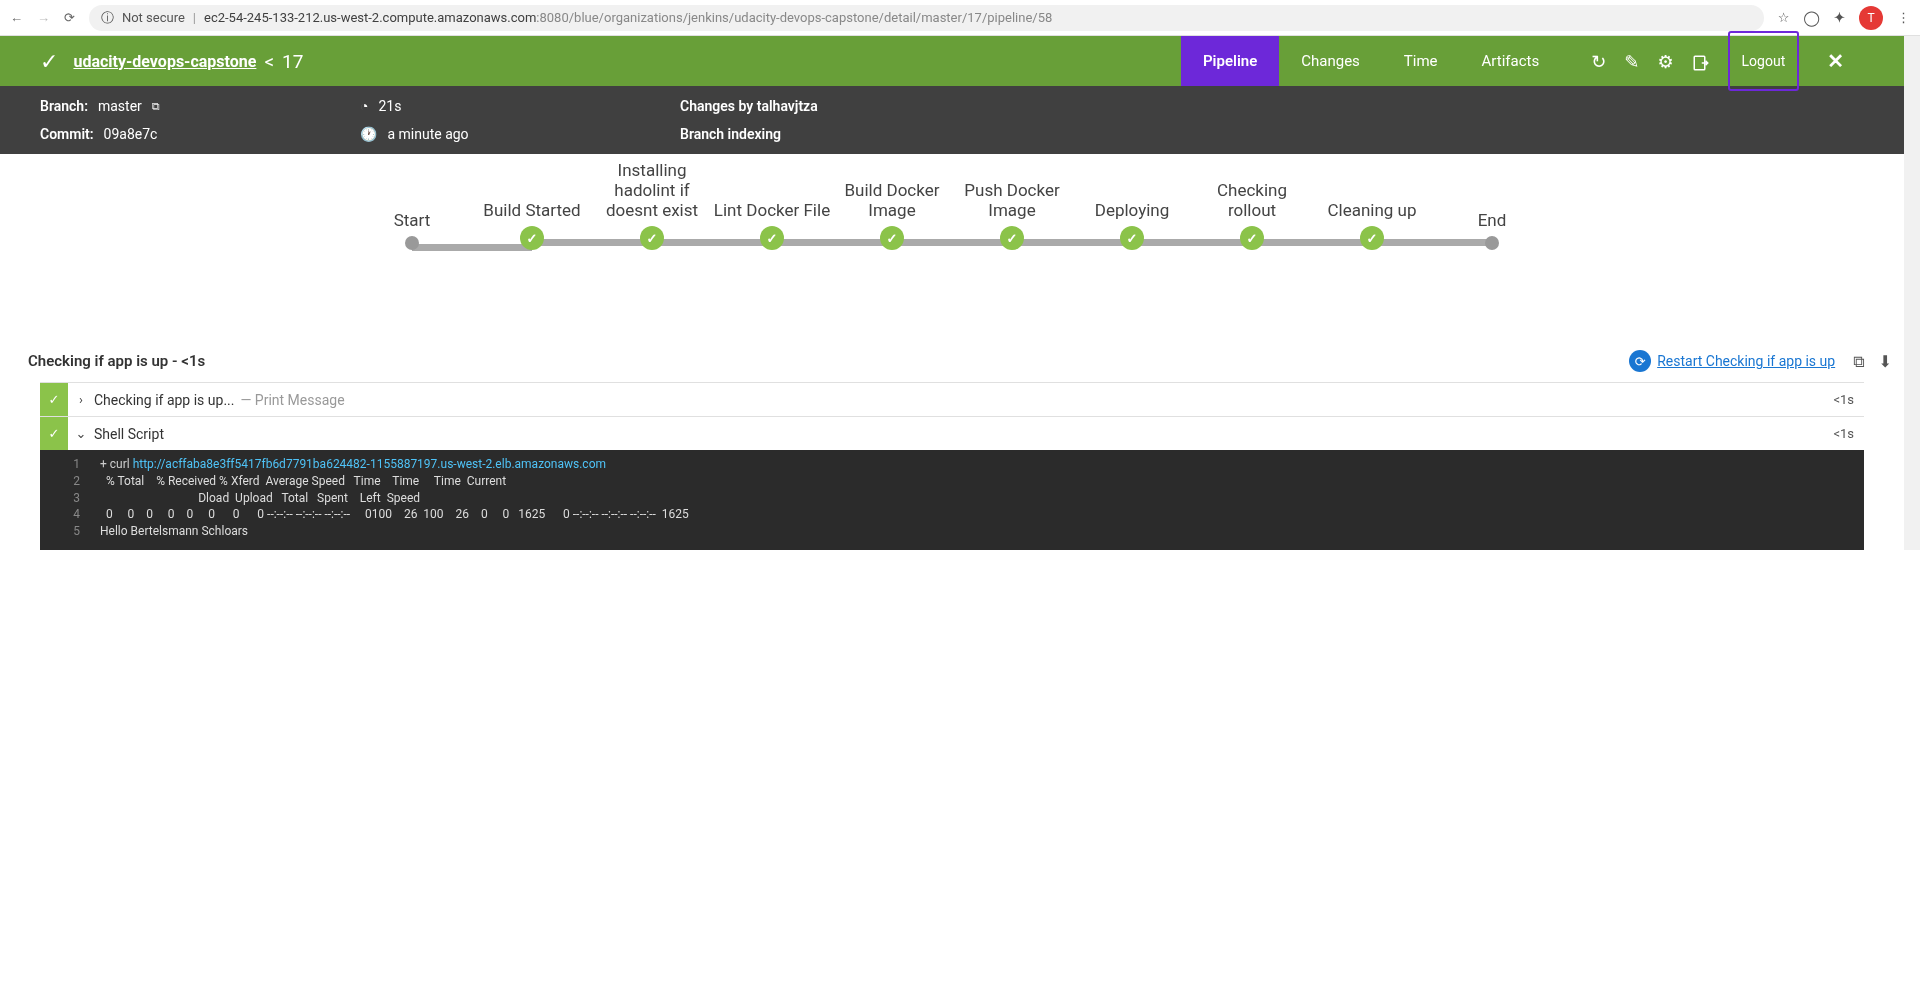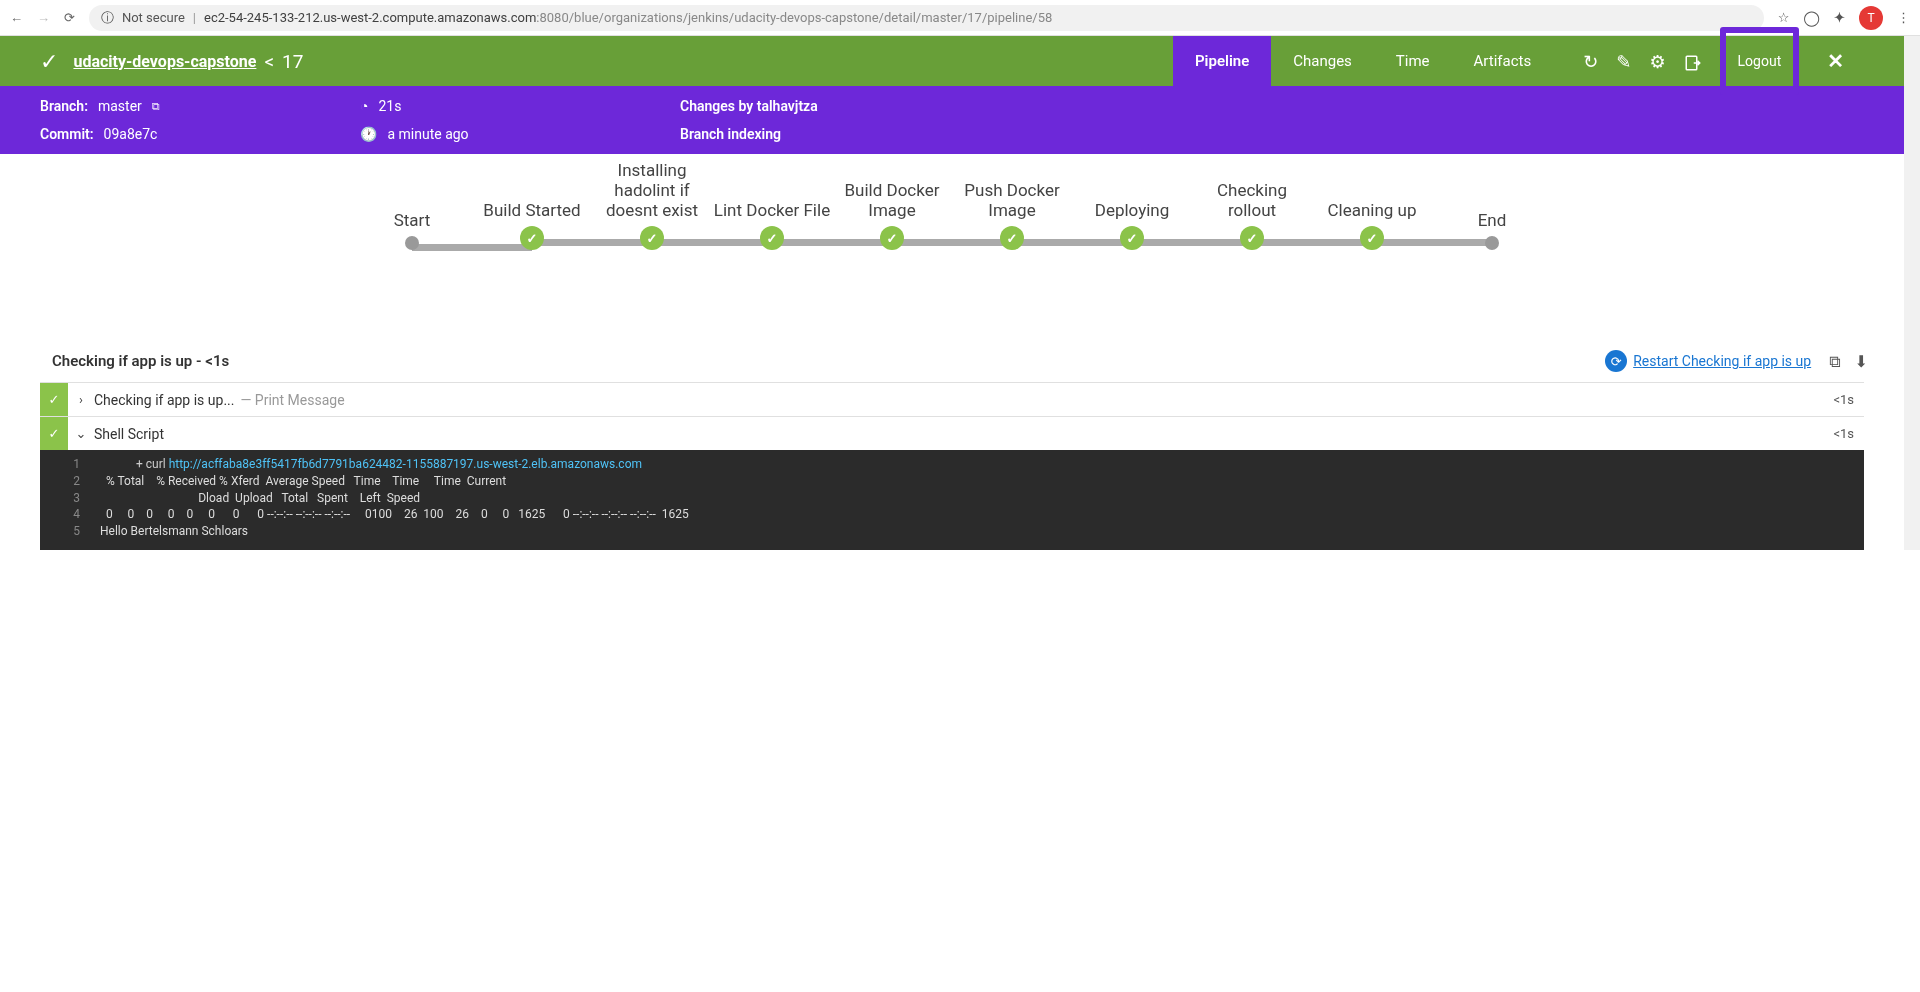--- a/index.html
+++ b/index.html
@@ -26,24 +26,24 @@
 .header-top .check-icon { font-size:22px; margin-right:15px; }
 .header-top .title { font-size:16px; font-weight:700; text-decoration:underline; }
 .header-top .run-sep { margin:0 8px; font-size:19px; }
 .header-top .run-num { font-size:19px; }
 .header-top .spacer { flex:1; }
 .tabs { display:flex; height:50px; }
 .tabs .tab { padding:0 22px; display:flex; align-items:center; font-size:15px; cursor:pointer; }
 .tabs .tab.active { background:#6d28d9; font-weight:600; }
 .header-actions { display:flex; align-items:center; gap:18px; padding:0 20px 0 30px; }
 .header-actions .icon-btn { font-size:18px; cursor:pointer; }
-.header-actions .logout { border:6px solid #6d28d9; padding:20px 12px; border-radius:3px; font-size:14px; }
+.header-actions .logout { border:2px solid #6d28d9; padding:20px 12px; border-radius:3px; font-size:14px; }
 .header-actions .close-x { font-size:20px; font-weight:bold; margin-left:10px; }
 
-.header-sub { background:#6d28d9; display:flex; padding:12px 40px; font-size:14px; gap:40px; }
+.header-sub { background:#404040; display:flex; padding:12px 40px; font-size:14px; gap:40px; }
 .header-sub .col { display:flex; flex-direction:column; gap:12px; }
 .header-sub .col .row { display:flex; align-items:center; gap:10px; }
 .header-sub .label { font-weight:600; }
 .header-sub .ext-link { font-size:11px; opacity:0.9; }
 
 
 .pipeline-graph { padding:30px 40px 100px; position:relative; }
 .stages { display:flex; align-items:flex-end; justify-content:center; position:relative; }
 .stage { display:flex; flex-direction:column; align-items:center; width:120px; position:relative; }
 .stage .label { font-size:17px; color:#444; text-align:center; height:36px; display:flex; align-items:flex-end; justify-content:center; margin-bottom:6px; }
@@ -51,41 +51,41 @@
 .stage .node { width:24px; height:24px; border-radius:50%; background:#8bc34a; display:flex; align-items:center; justify-content:center; position:relative; z-index:2; }
 .stage .node::after { content:'✓'; color:#fff; font-size:13px; font-weight:bold; }
 .stage.terminal .node { width:14px; height:14px; background:#999; }
 .stage.terminal .node::after { content:''; }
 .stage.selected .node { box-shadow:0 0 0 4px #fff, 0 0 0 6px #3a7bd5; width:28px; height:28px; }
 .stage .connector { position:absolute; height:7px; background:#aaa; top:55px; left:50%; width:120px; z-index:1; }
 .stage.terminal .connector { top:50px; }
 .stage:last-child .connector { display:none; }
 
 
-.log-header { display:flex; align-items:center; padding:0 52px 10px; }
+.log-header { display:flex; align-items:center; padding:0 28px 10px; }
 .log-header .title { font-size:15px; font-weight:600; }
 .log-header .spacer { flex:1; }
 .log-header .restart { color:#1976d2; text-decoration:underline; font-size:14px; display:flex; align-items:center; gap:6px; }
 .log-header .restart .rs-icon { width:22px; height:22px; border-radius:50%; background:#1976d2; color:#fff; display:inline-flex; align-items:center; justify-content:center; font-size:13px; }
 .log-header .action-icons { display:flex; gap:14px; margin-left:18px; color:#555; font-size:16px; }
 
 .step-row { display:flex; align-items:center; border-top:1px solid #e0e0e0; height:34px; margin:0 40px; }
 .step-row .status-bar { width:28px; height:100%; background:#8bc34a; display:flex; align-items:center; justify-content:center; color:#fff; font-size:13px; }
 .step-row .chevron { width:26px; text-align:center; color:#444; font-size:13px; }
 .step-row .step-name { font-size:14px; color:#333; }
 .step-row .step-desc { font-size:14px; color:#999; margin-left:6px; }
 .step-row .spacer { flex:1; }
 .step-row .duration { font-size:13px; color:#555; padding-right:10px; }
 
 .console { margin:0 40px; background:#2b2b2b; color:#ddd; font-family:Consolas,Monaco,monospace; font-size:12px; padding:6px 0 10px; line-height:1.4; }
 .console .line { display:flex; }
 .console .ln { width:60px; text-align:right; padding-right:20px; color:#888; flex-shrink:0; }
 .console .txt { white-space:pre; }
 .console .url-link { color:#4fc3f7; }
-.console .plus { color:#ccc;margin-left:36px; }
+.console .plus { color:#ccc; }
 
 svg { display:inline-block; vertical-align:middle; }
 </style>
 </head>
 <body>
 
 <div class="browser-bar">
   <div class="nav-icons">
     <span>←</span>
     <span style="color:#bbb">→</span>

